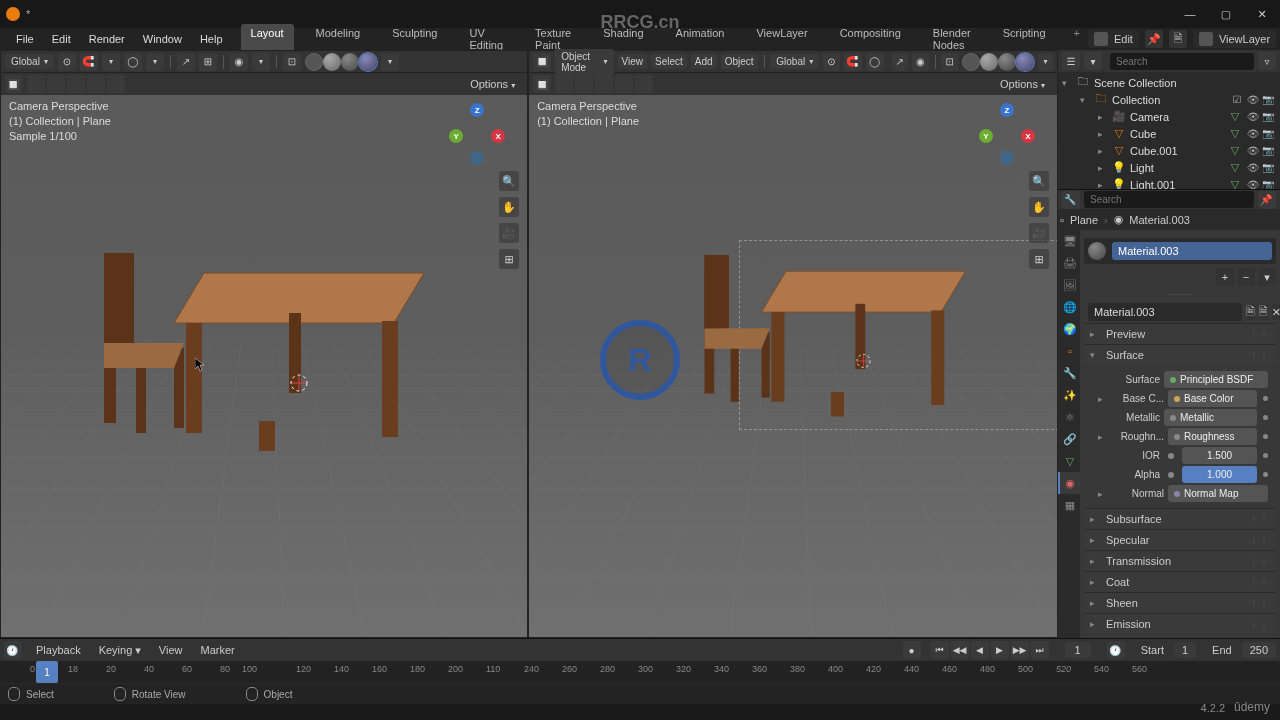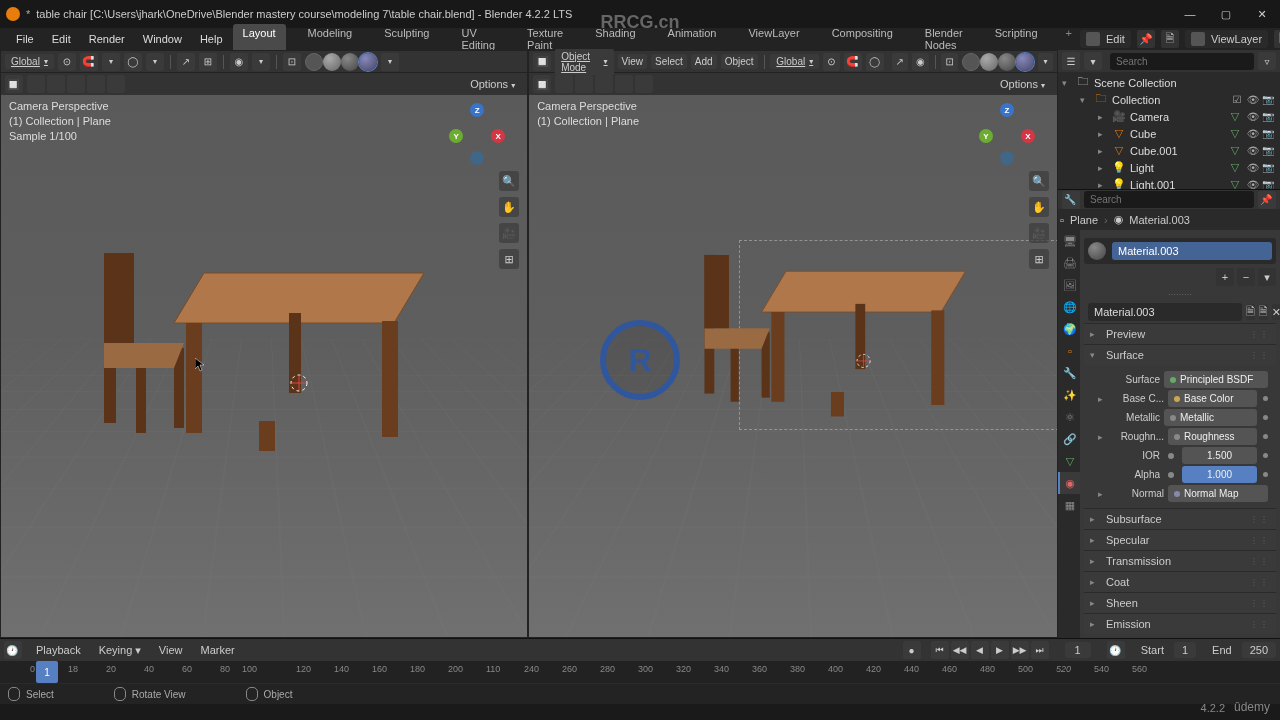--- a/index.html
+++ b/index.html
@@ -14,37 +14,37 @@
 
 .titlebar { background: #181818; height: 28px; display: flex; align-items: center; justify-content: space-between; padding: 0 6px; }
 .titlebar-left { display: flex; align-items: center; gap: 6px; }
 .blender-icon { width: 14px; height: 14px; background: #e87d0d; border-radius: 50%; }
 .unsaved { color: #aaa; }
 .titlebar-right { display: flex; gap: 12px; }
 .win-btn { width: 24px; height: 18px; display: flex; align-items: center; justify-content: center; color: #ccc; cursor: pointer; }
 
 .menubar { background: #232323; height: 22px; display: flex; align-items: center; padding: 0 6px; gap: 2px; }
 .menubar .menu-item { padding: 3px 8px; color: #ddd; cursor: pointer; }
-.tabs { display: flex; gap: 12px; }
+.tabs { display: flex; gap: 12px; margin-left: 8px; }
 .tab { padding: 3px 10px; color: #bbb; cursor: pointer; border-radius: 3px 3px 0 0; }
 .tab.active { background: #4a4a4a; color: #fff; }
 .tab-add { padding: 3px 6px; color: #888; cursor: pointer; }
 .menubar-right { margin-left: auto; display: flex; align-items: center; gap: 6px; }
 .scene-sel { background: #2a2a2a; padding: 2px 6px; border-radius: 3px; display: flex; align-items: center; gap: 6px; }
 .scene-icon { width: 14px; height: 14px; background: #555; border-radius: 2px; }
 .small-btn { width: 18px; height: 18px; background: #333; border-radius: 2px; display: flex; align-items: center; justify-content: center; cursor: pointer; }
 
 .main-area { display: flex; height: 588px; }
 .viewport-area { display: flex; width: 1058px; }
 .viewport { flex: 1; background: #333; position: relative; border: 1px solid #222; }
 .vp-toolbar { background: #333; height: 22px; display: flex; align-items: center; padding: 0 4px; gap: 4px; border-bottom: 1px solid #222; font-size: 10px; }
 .vp-toolbar .sep { width: 1px; height: 14px; background: #555; margin: 0 2px; }
 .vp-btn { padding: 2px 4px; background: #3a3a3a; border-radius: 2px; cursor: pointer; color: #ccc; font-size: 10px; }
 .vp-btn.icon { width: 18px; height: 18px; display: flex; align-items: center; justify-content: center; }
-.vp-dropdown { background: #3a3a3a; padding: 2px 6px; border-radius: 2px; cursor: pointer; display: flex; align-items: center; gap: 4px; text-decoration: underline; }
+.vp-dropdown { background: #3a3a3a; padding: 2px 6px; border-radius: 2px; cursor: pointer; display: flex; align-items: center; gap: 4px; }
 .shading-balls { display: flex; gap: 0; }
 .shade-ball { width: 18px; height: 18px; border-radius: 50%; cursor: pointer; }
 .sb1 { background: #555; border: 1px solid #666; }
 .sb2 { background: radial-gradient(circle at 35% 30%, #aaa, #666); }
 .sb3 { background: radial-gradient(circle at 35% 30%, #888, #444); }
 .sb4 { background: radial-gradient(circle at 35% 30%, #88b, #446); }
 .sb4.active { box-shadow: 0 0 0 1px #5680c2; }
 
 .vp-header2 { background: #333; height: 22px; display: flex; align-items: center; padding: 0 4px; gap: 4px; }
 .cursor-icons { display: flex; gap: 2px; }
@@ -136,21 +136,20 @@
 <div class="watermark-center">
   <div class="watermark-logo">R</div>
 </div>
 <div class="version-label">4.2.2</div>
 <div class="udemy-logo">ûdemy</div>
 
 <div class="titlebar">
   <div class="titlebar-left">
     <div class="blender-icon"></div>
     <span class="unsaved">*</span>
-    <span>table chair [C:\Users\jhark\OneDrive\Blender mastery course\modeling 7\table chair.blend] - Blender 4.2.2 LTS</span>
   </div>
   <div class="titlebar-right">
     <div class="win-btn">—</div>
     <div class="win-btn">▢</div>
     <div class="win-btn">✕</div>
   </div>
 </div>
 
 <div class="menubar">
   <div class="blender-icon" style="width:16px;height:16px"></div>

